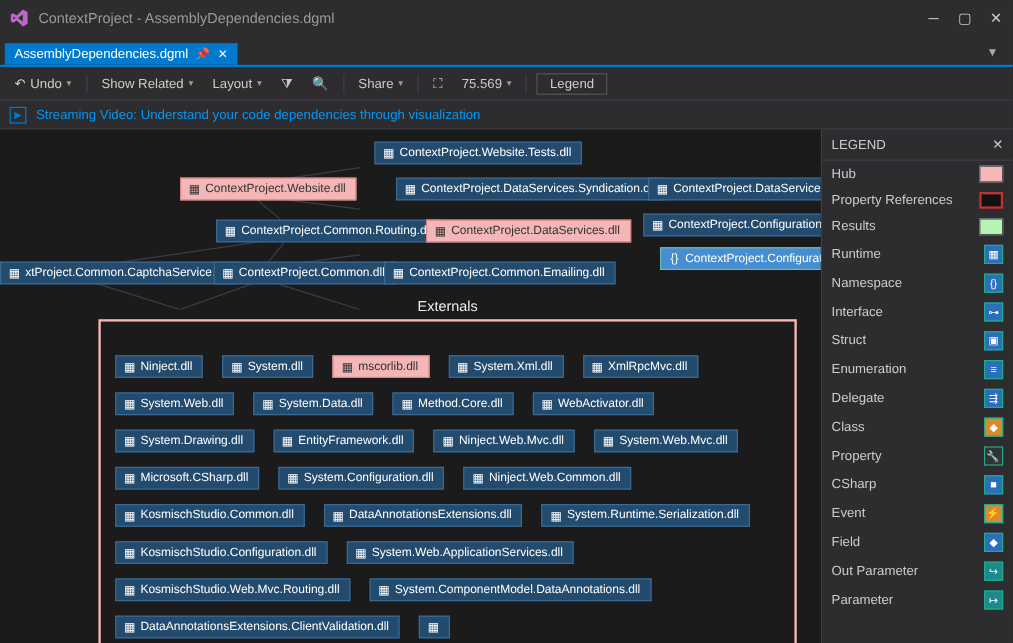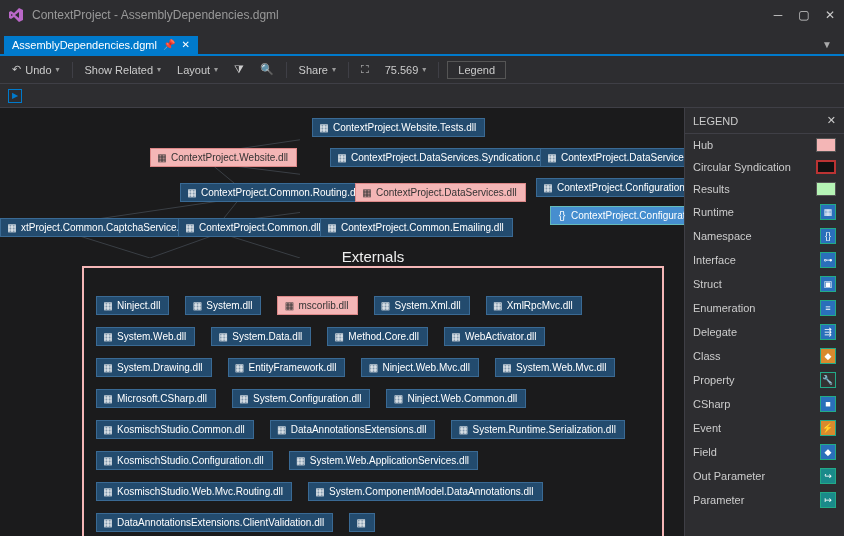--- a/index.html
+++ b/index.html
@@ -25,21 +25,21 @@
 .infobar a { color: #0097fb; text-decoration: none; }
 .main { display: flex; height: calc(536px - 108px); }
 .canvas { flex: 1; background: #1b1b1c; position: relative; overflow: hidden; }
 .lines { position: absolute; inset: 0; pointer-events: none; }
 .lines line { stroke: #3a3f45; stroke-width: 1; }
 .node { position: absolute; background: #234b6e; border: 1px solid #3a6a94; color: #fff; font-size: 10px; padding: 3px 8px 3px 6px; display: flex; align-items: center; gap: 4px; cursor: pointer; }
 .node .ic { width: 10px; height: 10px; display: flex; align-items: center; justify-content: center; }
 .node.pink { background: #f4b6b6; border: 1px solid #d88; color: #333; }
 .node.selected { background: #468ecf; border: 1px solid #6bb; }
 .externals { position: absolute; border: 2px solid #f4b6b6; padding: 28px 12px 12px 12px; }
-.ext-label { position: absolute; top: -20px; left: 50%; transform: translateX(-50%); background: none; color: #eee; font-size: 15px; }
+.ext-label { position: absolute; top: -20px; left: 50%; transform: translateX(-50%); background: none; color: #eee; font-size: 12px; }
 .ext-grid { display: flex; flex-wrap: wrap; gap: 12px 16px; }
 .ext-grid .node { position: static; }
 .legend { width: 160px; background: #2d2d30; border-left: 1px solid #3f3f46; display: flex; flex-direction: column; }
 .legend-header { display: flex; align-items: center; justify-content: space-between; padding: 6px 8px; border-bottom: 1px solid #3f3f46; }
 .legend-header .title { color: #ccc; font-size: 11px; }
 .legend-header .close { cursor: pointer; }
 .legend-list { flex: 1; overflow-y: auto; }
 .legend-item { display: flex; align-items: center; justify-content: space-between; padding: 4px 8px; cursor: pointer; }
 .legend-item .label { color: #ccc; }
 .swatch { width: 20px; height: 14px; border: 1px solid #555; }
@@ -112,20 +112,21 @@
   <div class="tbtn zoom">
     <span>75.569</span>
     <span class="arrow">▾</span>
   </div>
   <div class="sep"></div>
   <div class="legend-btn">Legend</div>
 </div>
 
 <div class="infobar">
   <span class="play">▶</span>
+  <a href="#">Streaming Video: Understand your code dependencies through visualization</a>
 </div>
 
 <div class="main">
   <div class="canvas">
     <svg class="lines">
       <line x1="380" y1="20" x2="210" y2="45"></line>
         <line x1="380" y1="20" x2="430" y2="45"></line>
         <line x1="380" y1="20" x2="620" y2="45"></line>
       <line x1="210" y1="55" x2="240" y2="80"></line>
         <line x1="210" y1="55" x2="410" y2="80"></line>
@@ -300,21 +301,21 @@
     <div class="legend-header">
       <span class="title">LEGEND</span>
       <span class="close">✕</span>
     </div>
     <div class="legend-list" id="legend-list">
         <div class="legend-item">
           <span class="label">Hub</span>
           <span class="swatch swatch-hub"></span>
         </div>
         <div class="legend-item">
-          <span class="label">Circular Syndication</span>
+          <span class="label">Property References</span>
           <span class="swatch swatch-circ"></span>
         </div>
         <div class="legend-item">
           <span class="label">Results</span>
           <span class="swatch swatch-res"></span>
         </div>
         <div class="legend-item">
           <span class="label">Runtime</span>
           <span class="swatch-ic blue2" style="color: rgb(255, 255, 255); font-size: 9px;">▦</span>
         </div>

